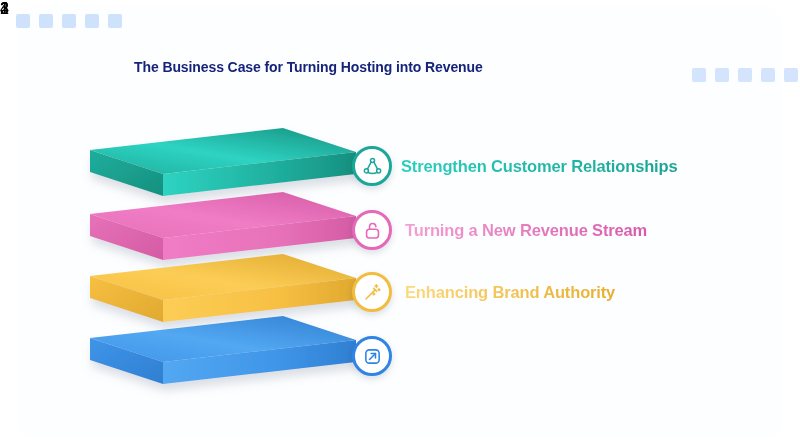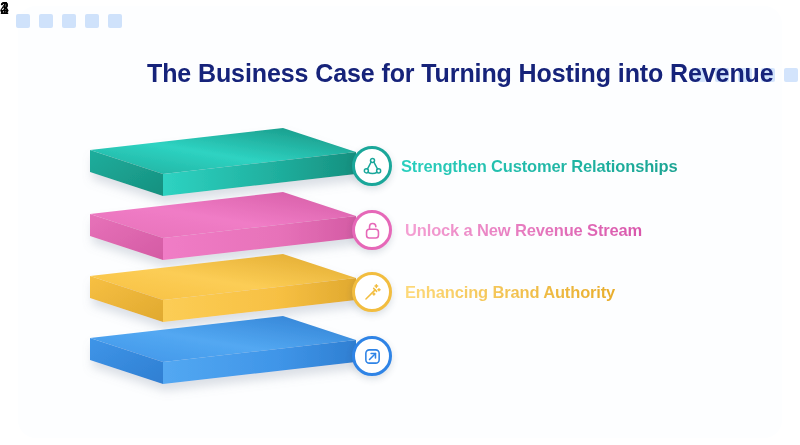--- a/index.html
+++ b/index.html
@@ -18,22 +18,22 @@
 
   
   .dots{position:absolute;display:flex;gap:9px;}
   .dots .sq{width:14px;height:14px;background:#cfe2fb;border-radius:2px;}
   .dots-tl{left:16px;top:14px;}
   .dots-tr{left:692px;top:68px;}
   .dots-tr .sq{background:#d3e4fc;}
 
   
   .title{
-    position:absolute;left:147px;top:59px;width:540px;
-    font-size:25px;font-weight:bold;color:#16237a;
+    position:absolute;left:134px;top:59px;width:540px;
+    font-size:14px;font-weight:bold;color:#16237a;
     letter-spacing:-0.1px;white-space:nowrap;
   }
 
   
   .row{position:absolute;left:0;top:0;width:800px;height:0;}
 
   
   .slab{position:absolute;left:78px;width:280px;height:84px;}
   .slab svg{display:block;overflow:visible;}
 
@@ -156,21 +156,21 @@
   </svg>
         </div>
         <div class="num" style="top: 230px; left: 0px;">2</div>
         <div class="item" style="left: 352px; top: 210px;">
           <div class="icon-circle" style="border: 3px solid rgb(230, 104, 184);">
             <svg width="21" height="21" viewBox="0 0 24 24" fill="none" stroke="#e668b8" stroke-width="1.8" stroke-linecap="round" stroke-linejoin="round">
       <rect x="5.2" y="10.5" width="13.6" height="10" rx="3.2"></rect>
       <path d="M8.6 10.5 V7.6 a3.6 3.6 0 0 1 7.2 0"></path>
     </svg>
           </div>
-          <div class="label" style="background: linear-gradient(90deg, rgb(244, 160, 211), rgb(217, 87, 172)) text; color: transparent;">Unlock a New Revenue Stream</div>
+          <div class="label" style="background: linear-gradient(90deg, rgb(244, 160, 211), rgb(217, 87, 172)) text; color: transparent;">Turning a New Revenue Stream</div>
         </div>
       </div>
       <div class="row">
         <div class="slab" style="top: 248px;">
           <svg width="290" height="90" viewBox="0 0 290 90">
     <defs>
       <linearGradient id="gt2" x1="0" y1="1" x2="1" y2="0">
         <stop offset="0%" stop-color="#f7c043"></stop>
         <stop offset="45%" stop-color="#fccd55"></stop>
         <stop offset="100%" stop-color="#e0a92f"></stop>

